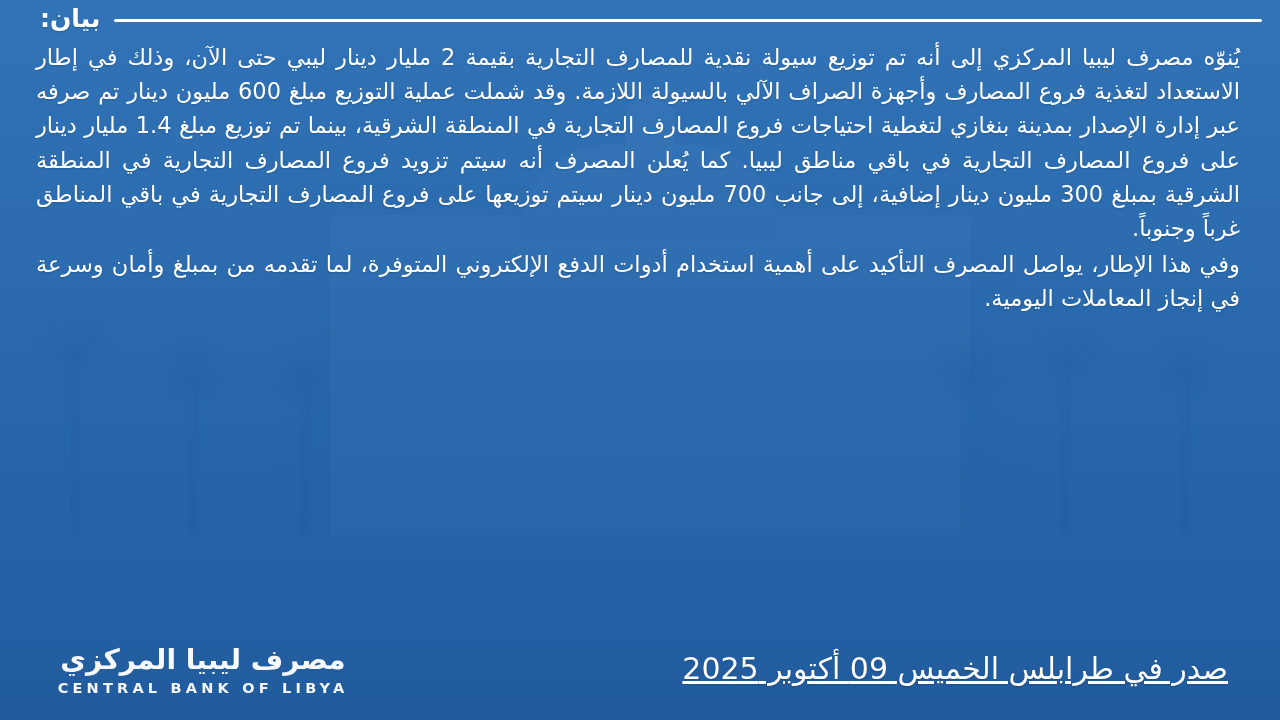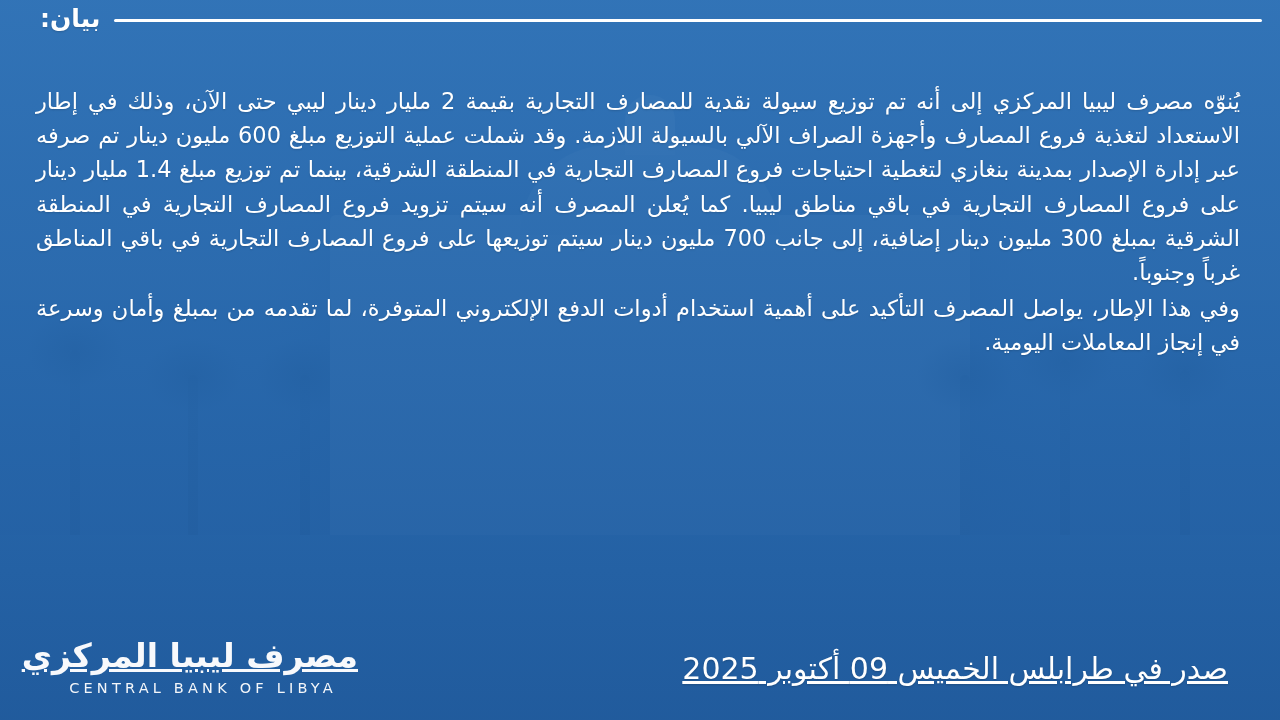--- a/index.html
+++ b/index.html
@@ -152,21 +152,20 @@
   .body-text {
     position: absolute;
     top: 40px;
     right: 40px;
     left: 36px;
     font-size: 22.5px;
     line-height: 1.52;
     text-align: justify;
     text-justify: inter-word;
     text-shadow: 0 1px 2px rgba(0,0,0,0.15);
-    margin-top: 44px;
   }
   .body-text p {
     margin: 0 0 2px 0;
   }
   .body-text p.p-last {
     margin-bottom: 0;
   }
 
   .footer {
     position: absolute;
@@ -187,33 +186,32 @@
 
   .logo {
     position: absolute;
     left: 48px;
     bottom: -4px;
     width: 310px;
     text-align: center;
     color: #ffffff;
   }
   .logo-ar {
-    font-size: 33px;
+    font-size: 28px;
     font-weight: bold;
     letter-spacing: 0px;
     line-height: 1.05;
     white-space: nowrap;
     opacity: 0.97;
-    text-decoration: underline;
   }
   .logo-en {
     margin-top: 6px;
     font-size: 14.5px;
     letter-spacing: 4.2px;
-    font-weight: normal;
+    font-weight: bold;
     direction: ltr;
     opacity: 0.95;
   }
 </style>
 </head>
 <body>
 
 <div id="poster">
 
   <div class="bg-photo">

